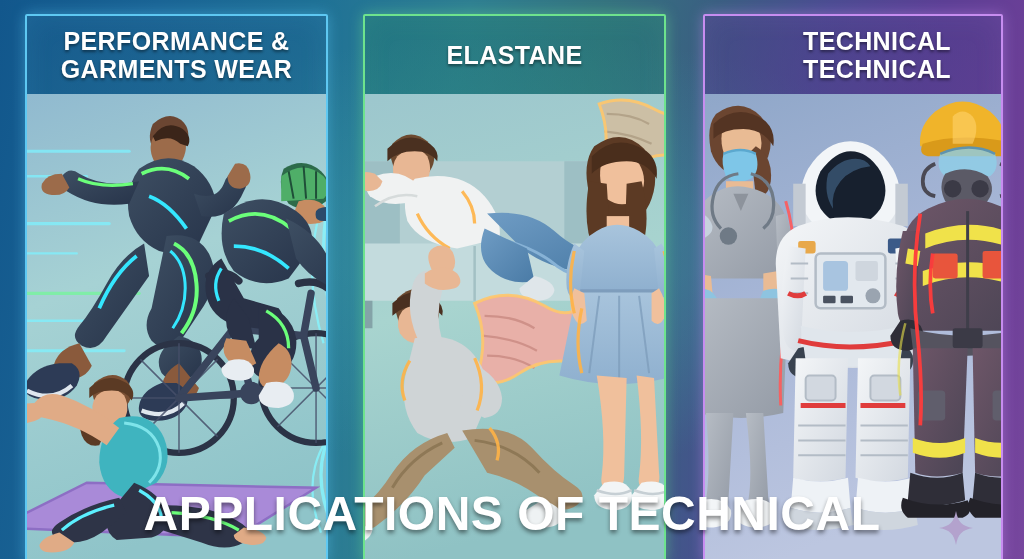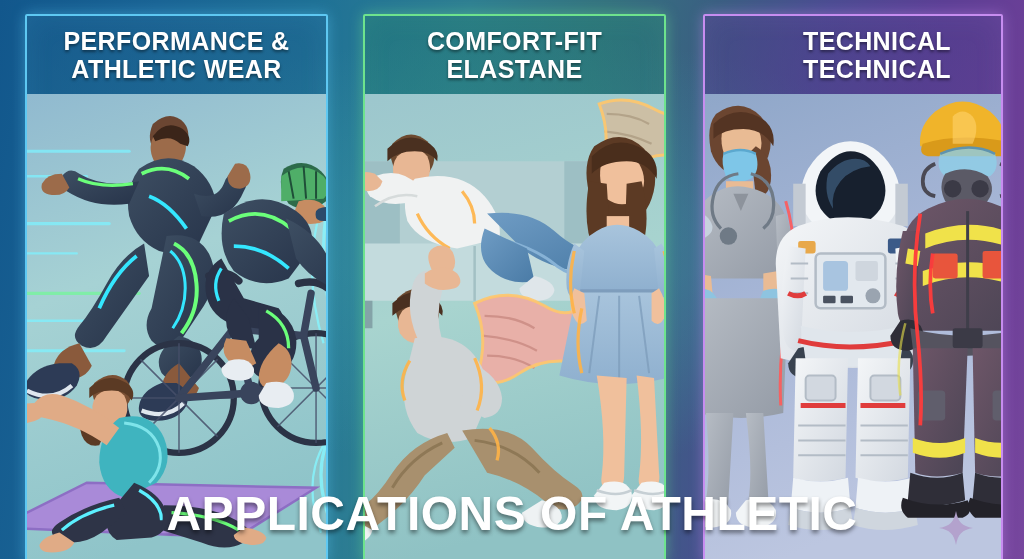--- a/index.html
+++ b/index.html
@@ -77,21 +77,21 @@
     left:938px; top:510px;
     width:36px; height:36px;
   }
 </style>
 </head>
 <body>
 
 <div class="panel" id="panel-0" style="border-color: rgb(94, 200, 242);">
   <div class="panel-header">
     <span>PERFORMANCE &amp;</span>
-    <span>ATHLETIC WEAR</span>
+    <span>GARMENTS WEAR</span>
   </div>
   <div class="panel-art">
     <svg viewBox="0 0 300 374" preserveAspectRatio="xMidYMid slice">
       <defs>
         <linearGradient id="p0bg" x1="0" y1="0" x2="0.3" y2="1">
           <stop offset="0" stop-color="#8fb8cf"></stop>
             <stop offset="0.45" stop-color="#a6d2d4"></stop>
           <stop offset="1" stop-color="#8fc4c9"></stop>
         </linearGradient>
         <linearGradient id="p0suit" x1="0" y1="0" x2="1" y2="1">
@@ -207,21 +207,20 @@
         <path d="M100 330 q-26 6-42 20" stroke="#5bf0ff" stroke-width="2.6" fill="none"></path>
         <path d="M56 352 q-14 4-16 10 q0 6 10 6 q14 0 18-8z" fill="#e0ab86"></path>
         <path d="M204 348 q16 2 18 8 q0 6-12 6 q-14-2-14-8z" fill="#e0ab86"></path>
       </g>
     </svg>
   </div>
 </div>
 
 <div class="panel" id="panel-1" style="border-color: rgb(110, 227, 141);">
   <div class="panel-header">
-    <span>COMFORT-FIT</span>
     <span>ELASTANE</span>
   </div>
   <div class="panel-art">
     <svg viewBox="0 0 300 374" preserveAspectRatio="xMidYMid slice">
       <defs>
         <linearGradient id="p1bg" x1="0" y1="0" x2="0.2" y2="1">
           <stop offset="0" stop-color="#9cc6cd"></stop>
             <stop offset="0.5" stop-color="#a8d4cf"></stop>
           <stop offset="1" stop-color="#8fc2c4"></stop>
         </linearGradient>
@@ -489,16 +488,16 @@
         <g stroke="#ff3c3c" stroke-width="3" fill="none" opacity=".95">
           <path d="M202 96 q-8 50-2 100 q4 40 2 70"></path>
           <path d="M212 128 q-4 26 0 48"></path>
           <path d="M286 106 q10 44 4 88"></path>
         </g>
       </g>
     </svg>
   </div>
 </div>
 
-<div id="main-title">APPLICATIONS OF ATHLETIC</div>
+<div id="main-title">APPLICATIONS OF TECHNICAL</div>
 <svg id="title-sparkle" viewBox="0 0 36 36">
   <path d="M18 1 C20 12 24 16 35 18 C24 20 20 24 18 35 C16 24 12 20 1 18 C12 16 16 12 18 1 Z" fill="#b3a2cd"></path>
 </svg>
 
 </body></html>

